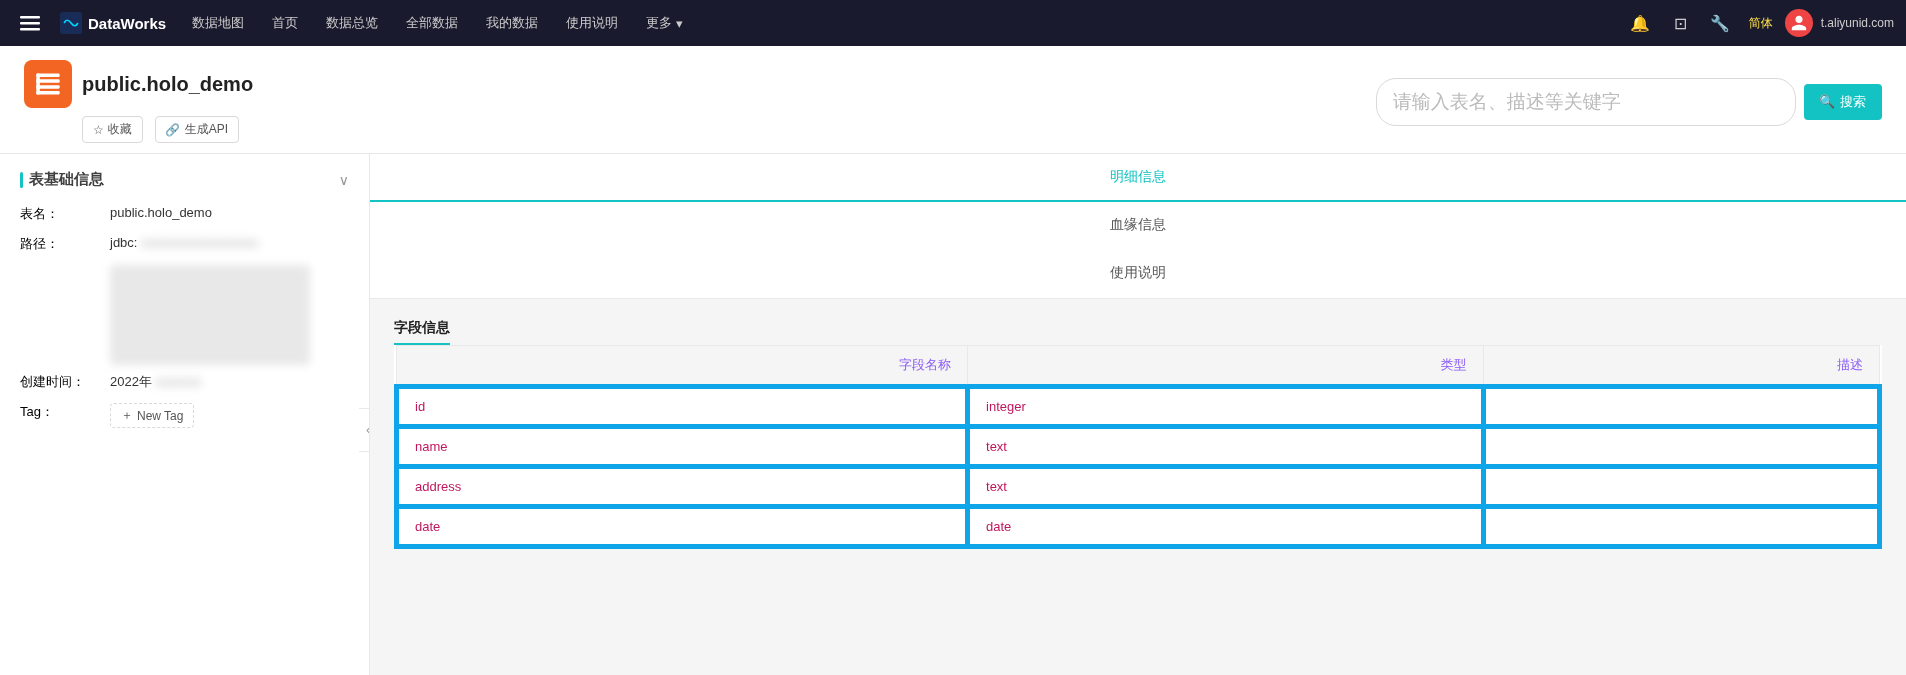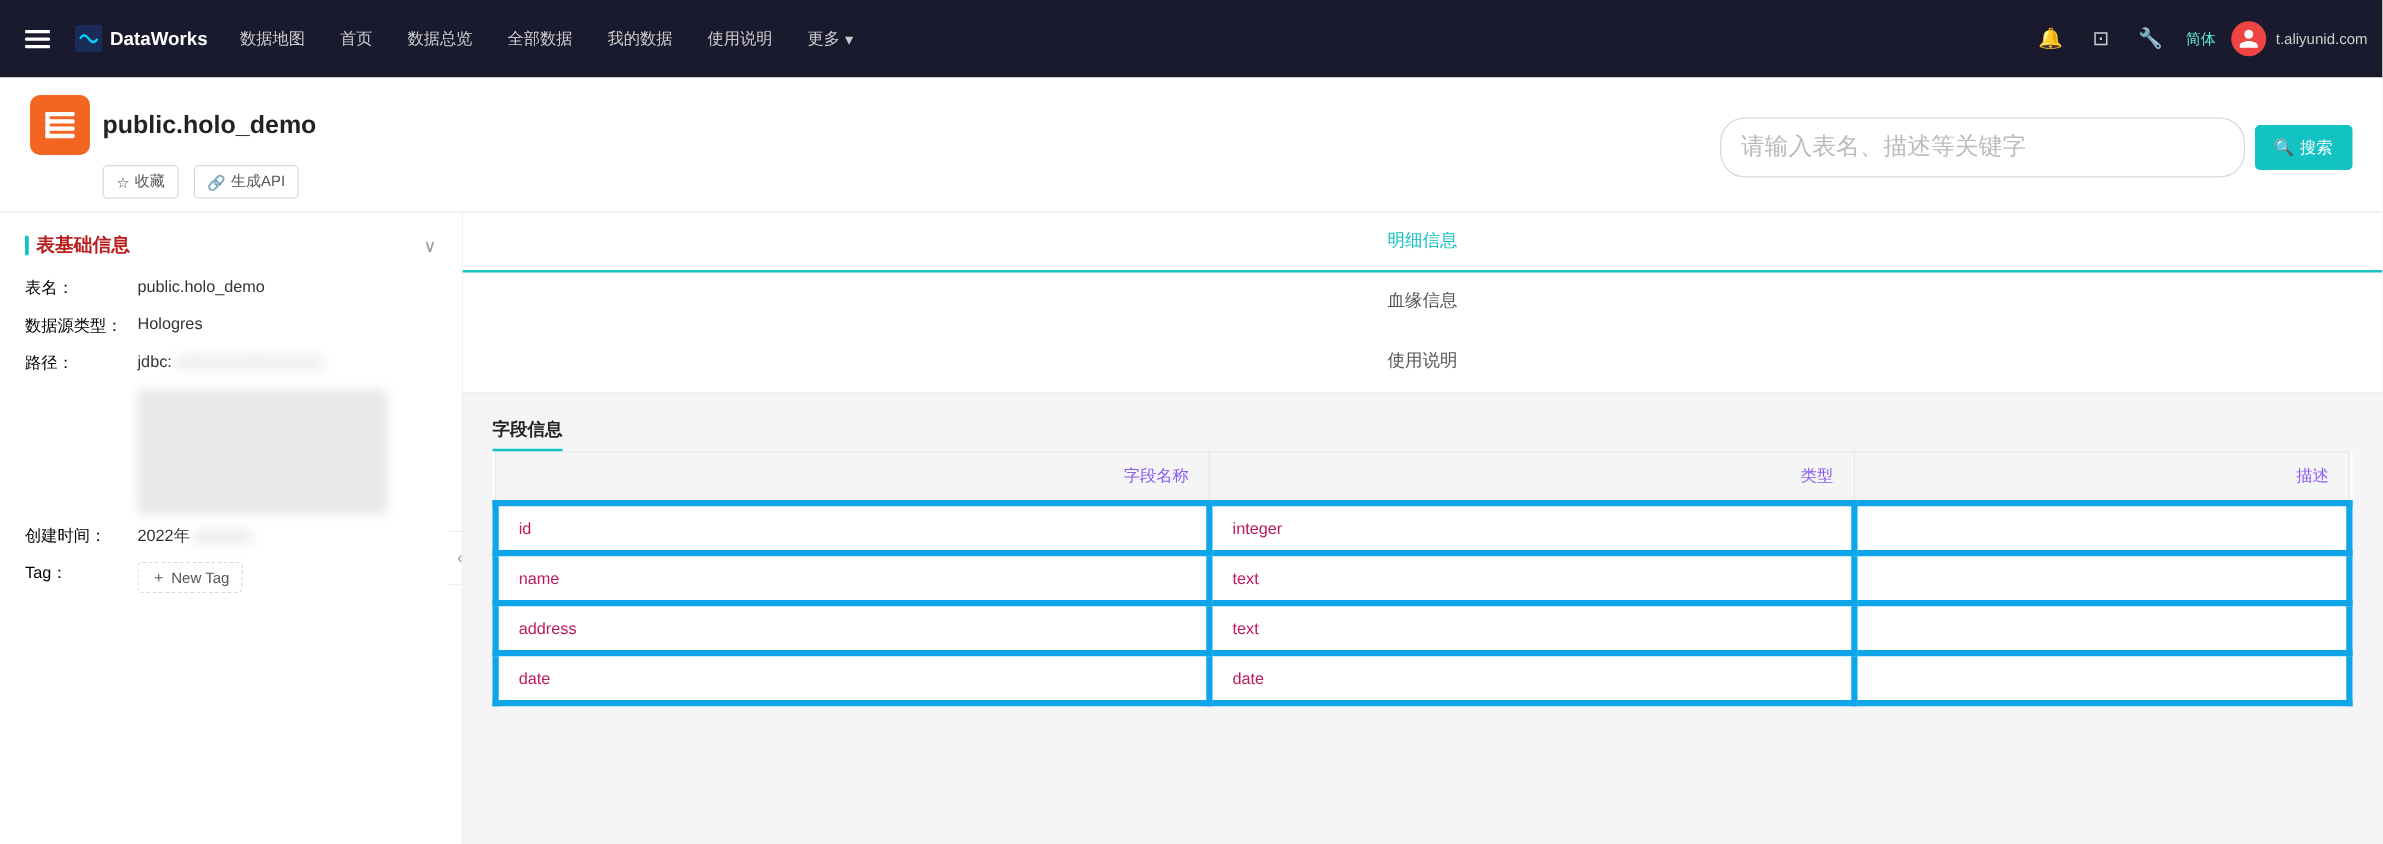--- a/index.html
+++ b/index.html
@@ -2,32 +2,32 @@
 <html><head>
   <meta charset="utf-8">
   <style>
     * { box-sizing: border-box; margin: 0; padding: 0; }
     body { font-family: -apple-system, BlinkMacSystemFont, 'PingFang SC', 'Microsoft YaHei', sans-serif; font-size: 13px; background: #f5f5f5; }
 
     
     .topnav {
       display: flex; align-items: center;
       background: #1a1a2e; color: #fff;
-      height: 62px; padding: 0 12px;
+      height: 46px; padding: 0 12px;
       gap: 0;
     }
     .topnav-menu-icon { display: flex; align-items: center; justify-content: center; width: 36px; height: 36px; cursor: pointer; color: #fff; }
     .topnav-logo { display: flex; align-items: center; gap: 6px; padding: 0 12px; color: #fff; font-size: 15px; font-weight: 600; white-space: nowrap; }
     .topnav-logo svg { width: 22px; height: 22px; }
     .topnav-nav-items { display: flex; align-items: center; gap: 0; flex: 1; }
     .topnav-nav-item { padding: 0 14px; height: 46px; display: flex; align-items: center; cursor: pointer; color: #ccc; font-size: 13px; white-space: nowrap; }
     .topnav-nav-item.has-arrow { gap: 4px; }
     .topnav-right { display: flex; align-items: center; gap: 8px; margin-left: auto; }
     .topnav-icon-btn { width: 32px; height: 32px; display: flex; align-items: center; justify-content: center; cursor: pointer; color: #ccc; font-size: 16px; }
-    .topnav-lang { color: #5eead4; font-size: 12px; cursor: pointer; padding: 0 4px; }
+    .topnav-lang { color: #fde047; font-size: 12px; cursor: pointer; padding: 0 4px; }
     .topnav-avatar { width: 28px; height: 28px; border-radius: 50%; background: #e44; display: flex; align-items: center; justify-content: center; }
     .topnav-avatar svg { width: 18px; height: 18px; fill: #fff; }
     .topnav-username { color: #ccc; font-size: 12px; max-width: 140px; overflow: hidden; text-overflow: ellipsis; white-space: nowrap; }
 
     
     .page-header {
       background: #fff; padding: 14px 24px 10px 24px;
       border-bottom: 1px solid #e8e8e8;
       display: flex; align-items: center; justify-content: space-between;
     }
@@ -47,21 +47,21 @@
     
     .main-layout { display: flex; height: calc(675px - 46px - 78px); background: #f5f5f5; }
 
     
     .left-panel {
       width: 370px; min-width: 370px; background: #fff;
       border-right: 1px solid #e8e8e8; padding: 16px 20px;
       position: relative; overflow-y: auto;
     }
     .section-header { display: flex; align-items: center; justify-content: space-between; margin-bottom: 16px; }
-    .section-title { display: flex; align-items: center; gap: 6px; font-size: 15px; font-weight: 600; color: #b91c1c; }
+    .section-title { display: flex; align-items: center; gap: 6px; font-size: 15px; font-weight: 600; color: #404040; }
     .section-title-bar { width: 3px; height: 16px; background: #13c2c2; border-radius: 2px; }
     .collapse-btn { color: #999; cursor: pointer; font-size: 14px; }
 
     .info-row { display: flex; margin-bottom: 12px; font-size: 13px; }
     .info-label { color: #000000; width: 90px; flex-shrink: 0; }
     .info-value { color: #333; flex: 1; }
 
     .blurred-block { width: 200px; height: 100px; background: #e8e8e8; border-radius: 4px; margin: 8px 0 8px 90px; filter: blur(4px); }
 
     .collapse-icon { 
@@ -191,24 +191,20 @@
       <div class="section-title">
         <div class="section-title-bar"></div>
         <span>表基础信息</span>
       </div>
       <div class="collapse-btn">∨</div>
     </div>
 
     <div class="info-row">
       <span class="info-label">表名：</span>
       <span class="info-value">public.holo_demo</span>
-    </div>
-    <div class="info-row">
-      <span class="info-label">数据源类型：</span>
-      <span class="info-value">Hologres</span>
     </div>
     <div class="info-row">
       <span class="info-label">路径：</span>
       <span class="info-value">
         <span>jdbc:</span>
         <span style="filter:blur(5px);color:#aaa;user-select:none;">xxxxxxxxxxxxxxxxxx</span>
       </span>
     </div>
 
     <div class="blurred-block"></div>

